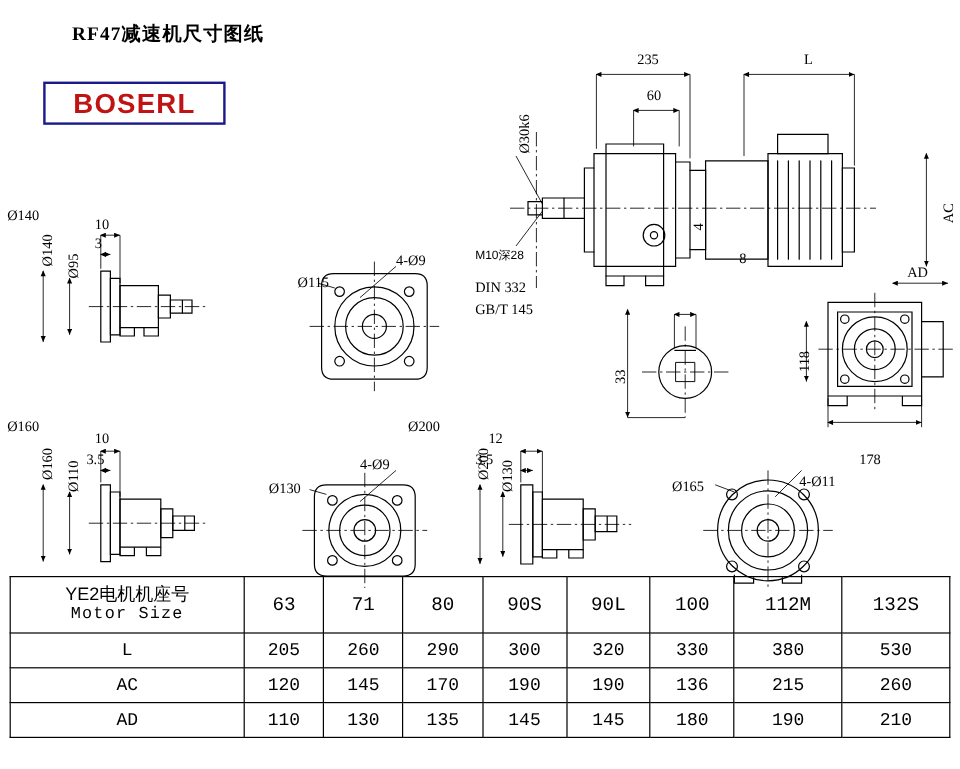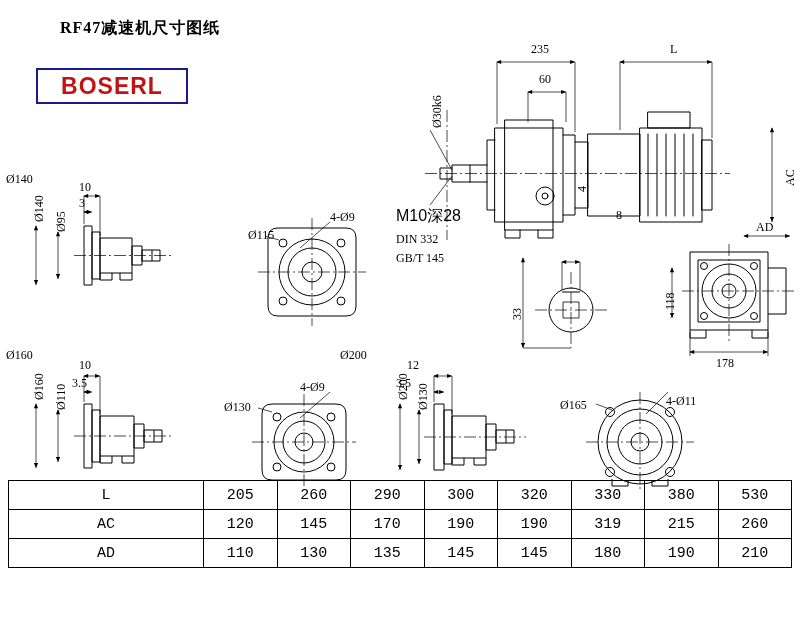--- a/index.html
+++ b/index.html
@@ -28,21 +28,21 @@
     font-family:"Liberation Sans", sans-serif;
     font-weight:bold;font-size:23px;color:#c01414;letter-spacing:1px;
   }
   .lbl{
     position:absolute;
     font-family:"Liberation Serif", serif;
     font-size:12px;
     white-space:nowrap;
     color:#000;
   }
-  .lbl.cn{font-family:"Liberation Sans", sans-serif;font-size:16px;text-align:center;}
+  .lbl.cn{font-family:"Liberation Sans", sans-serif;font-size:10px;text-align:center;}
   .vert{
     transform-origin:left top;
     transform:rotate(-90deg);
   }
   
   #spec-table{
     position:absolute;left:8px;top:480px;
     width:784px;
     border-collapse:collapse;
     font-family:"Liberation Serif", serif;
@@ -320,21 +320,21 @@
 <div class="lbl vert" style="left:430px;top:128px;">Ø30k6</div>
 <div class="lbl vert" style="left:783px;top:186px;">AC</div>
 <div class="lbl" style="left:756px;top:220px;">AD</div>
 <div class="lbl cn" style="left:396px;top:206px;">M10深28</div>
 <div class="lbl" style="left:396px;top:225px;margin-top:26px;">GB/T 145</div>
 <div class="lbl" style="left:396px;top:232px;text-align:right;">DIN 332</div>
 <div class="lbl" style="left:616px;top:208px;">8</div>
 <div class="lbl vert" style="left:510px;top:320px;">33</div>
 <div class="lbl vert" style="left:575px;top:192px;">4</div>
 <div class="lbl vert" style="left:663px;top:310px;">118</div>
-<div class="lbl" style="left:716px;top:356px;text-align:center;">178</div>
+<div class="lbl" style="left:716px;top:376px;text-align:center;">178</div>
 
 <div class="lbl" style="left:6px;top:172px;">Ø140</div>
 <div class="lbl" style="left:79px;top:180px;">10</div>
 <div class="lbl" style="left:79px;top:196px;">3</div>
 <div class="lbl vert" style="left:32px;top:222px;">Ø140</div>
 <div class="lbl vert" style="left:54px;top:232px;">Ø95</div>
 
 <div class="lbl" style="left:248px;top:228px;">Ø115</div>
 <div class="lbl" style="left:330px;top:210px;">4-Ø9</div>
 
@@ -351,39 +351,53 @@
 <div class="lbl" style="left:407px;top:358px;">12</div>
 <div class="lbl" style="left:396px;top:376px;">3.5</div>
 <div class="lbl vert" style="left:396px;top:400px;">Ø200</div>
 <div class="lbl vert" style="left:416px;top:410px;">Ø130</div>
 
 <div class="lbl" style="left:560px;top:398px;">Ø165</div>
 <div class="lbl" style="left:666px;top:380px;margin-top:14px;">4-Ø11</div>
 
 <table id="spec-table">
   <tbody>
+    <tr class="head">
+      <td class="rowhead">
+        <span class="head-cn">YE2电机机座号</span>
+        <span class="head-en">Motor Size</span>
+      </td>
+      <td class="mono">63</td>
+      <td class="mono">71</td>
+      <td class="mono">80</td>
+      <td class="mono">90S</td>
+      <td class="mono">90L</td>
+      <td class="mono">100</td>
+      <td class="mono">112M</td>
+      <td class="mono">132S</td>
+    </tr>
     <tr>
       <td class="rowhead mono">L</td>
       <td class="mono">205</td>
       <td class="mono">260</td>
       <td class="mono">290</td>
       <td class="mono">300</td>
       <td class="mono">320</td>
       <td class="mono">330</td>
       <td class="mono">380</td>
       <td class="mono">530</td>
     </tr>
     <tr>
       <td class="rowhead mono">AC</td>
       <td class="mono">120</td>
       <td class="mono">145</td>
       <td class="mono">170</td>
       <td class="mono">190</td>
       <td class="mono">190</td>
-      <td class="mono">319</td>
+      <td class="mono">136</td>
       <td class="mono">215</td>
       <td class="mono">260</td>
     </tr>
     <tr>
       <td class="rowhead mono">AD</td>
       <td class="mono">110</td>
       <td class="mono">130</td>
       <td class="mono">135</td>
       <td class="mono">145</td>
       <td class="mono">145</td>

